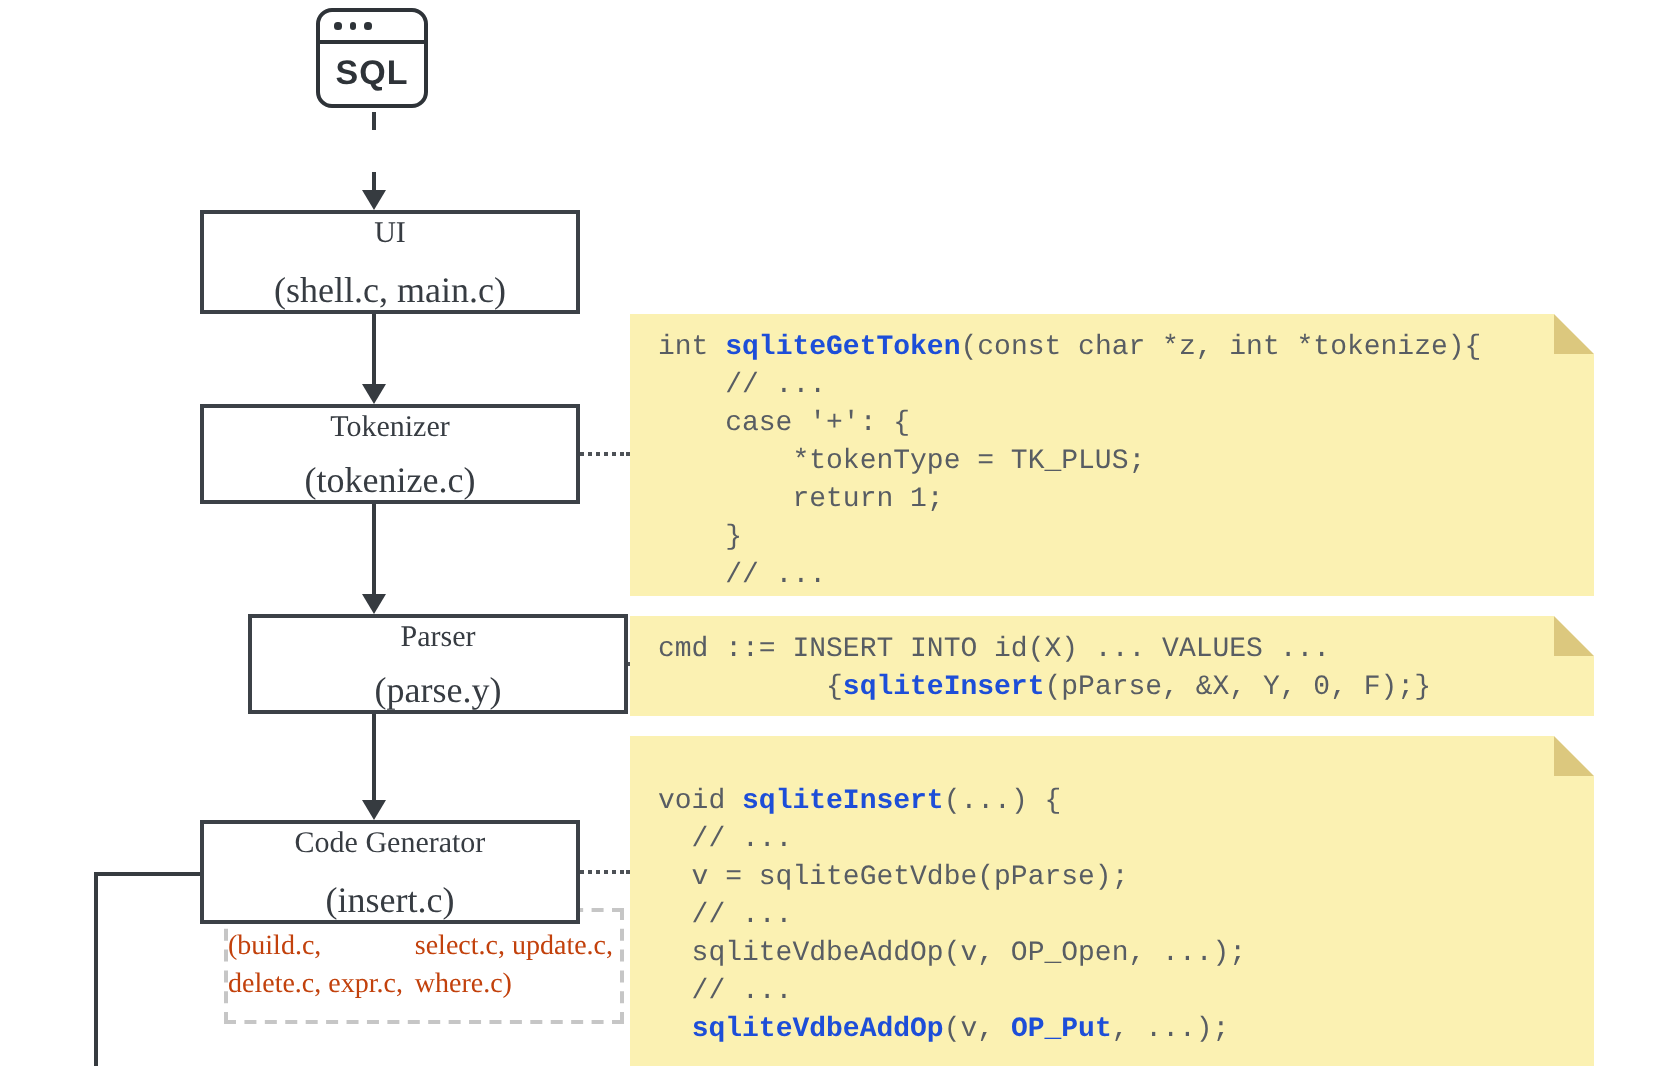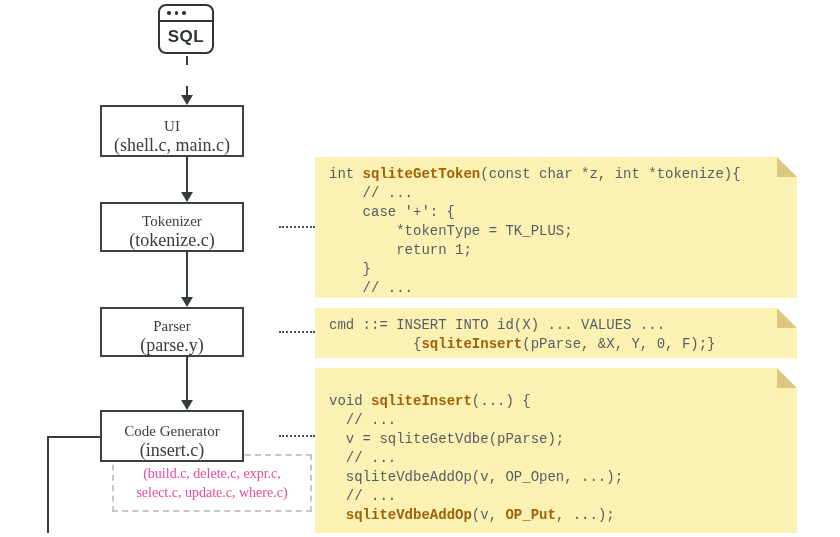--- a/index.html
+++ b/index.html
@@ -29,48 +29,48 @@
   .dot-tok{top:226px;} .dot-parse{top:331px;} .dot-gen{top:435px;}
 
   .elbow-h{position:absolute;left:47px;top:436px;width:55px;height:2px;background:#363b40;}
   .elbow-v{position:absolute;left:47px;top:436px;width:2px;height:97px;background:#363b40;}
 
   
   .sql-text{position:absolute;left:18px;top:64px;font-size:14.5px;color:#3c3c3c;
             font-family:"DejaVu Sans",sans-serif;letter-spacing:0.2px;}
 
   
-  .flow-box{position:absolute;left:100px;width:144px;background:#fff;border:2px solid #3c4147;
-            box-sizing:border-box;display:flex;flex-direction:column;justify-content:flex-end;
+  .flow-box{position:absolute;left:100px;width:190px;background:#fff;border:2px solid #3c4147;
+            box-sizing:border-box;display:flex;flex-direction:column;justify-content:space-between;
             align-items:center;z-index:2;font-family:"Liberation Serif",serif;color:#373c42;}
   .box-title{font-size:15px;line-height:20px;}
   .box-sub{font-size:18px;line-height:19px;}
   .box-ui{top:105px;height:52px;}
   .box-tok{top:202px;height:50px;}
-  .box-parse{top:307px;height:50px;}
+  .box-parse{top:307px;height:50px;margin-left:24px;}
   .box-gen{top:410px;height:52px;}
 
   
   .aux-box{position:absolute;left:112px;top:454px;width:200px;height:58px;box-sizing:border-box;
-           border:2px dashed #c6c6c6;z-index:1;display:flex;flex-direction:column;
+           border:2px dashed #c6c6c6;z-index:1;display:flex;flex-direction:row;
            justify-content:center;align-items:center;font-family:"Liberation Serif",serif;
-           font-size:14px;line-height:19px;color:#ec4899;}
+           font-size:14px;line-height:19px;color:#c2410c;}
 
   
   .note{position:absolute;left:315px;width:482px;background:#fbf1b2;z-index:0;box-sizing:border-box;}
   .note-1{top:157px;height:141px;}
   .note-2{top:308px;height:50px;}
   .note-3{top:368px;height:165px;}
   .fold{position:absolute;top:0;right:0;width:0;height:0;border-style:solid;
         border-width:0 20px 20px 0;border-color:transparent #ffffff #dcc87e transparent;}
   .code{padding:8px 14px;font-family:"Liberation Mono",monospace;font-size:14px;
         line-height:19px;color:#585d63;}
   .note-3 .code{padding-top:24px;}
   .code-line{white-space:pre;}
-  .code-line .b{font-weight:bold;color:#a16207;}
+  .code-line .b{font-weight:bold;color:#1d4ed8;}
 </style>
 </head>
 <body>
 
 <div class="canvas">
 
   <div class="win-icon">
     <div class="win-titlebar">
       <span class="win-dot"></span>
       <span class="win-dot"></span>

